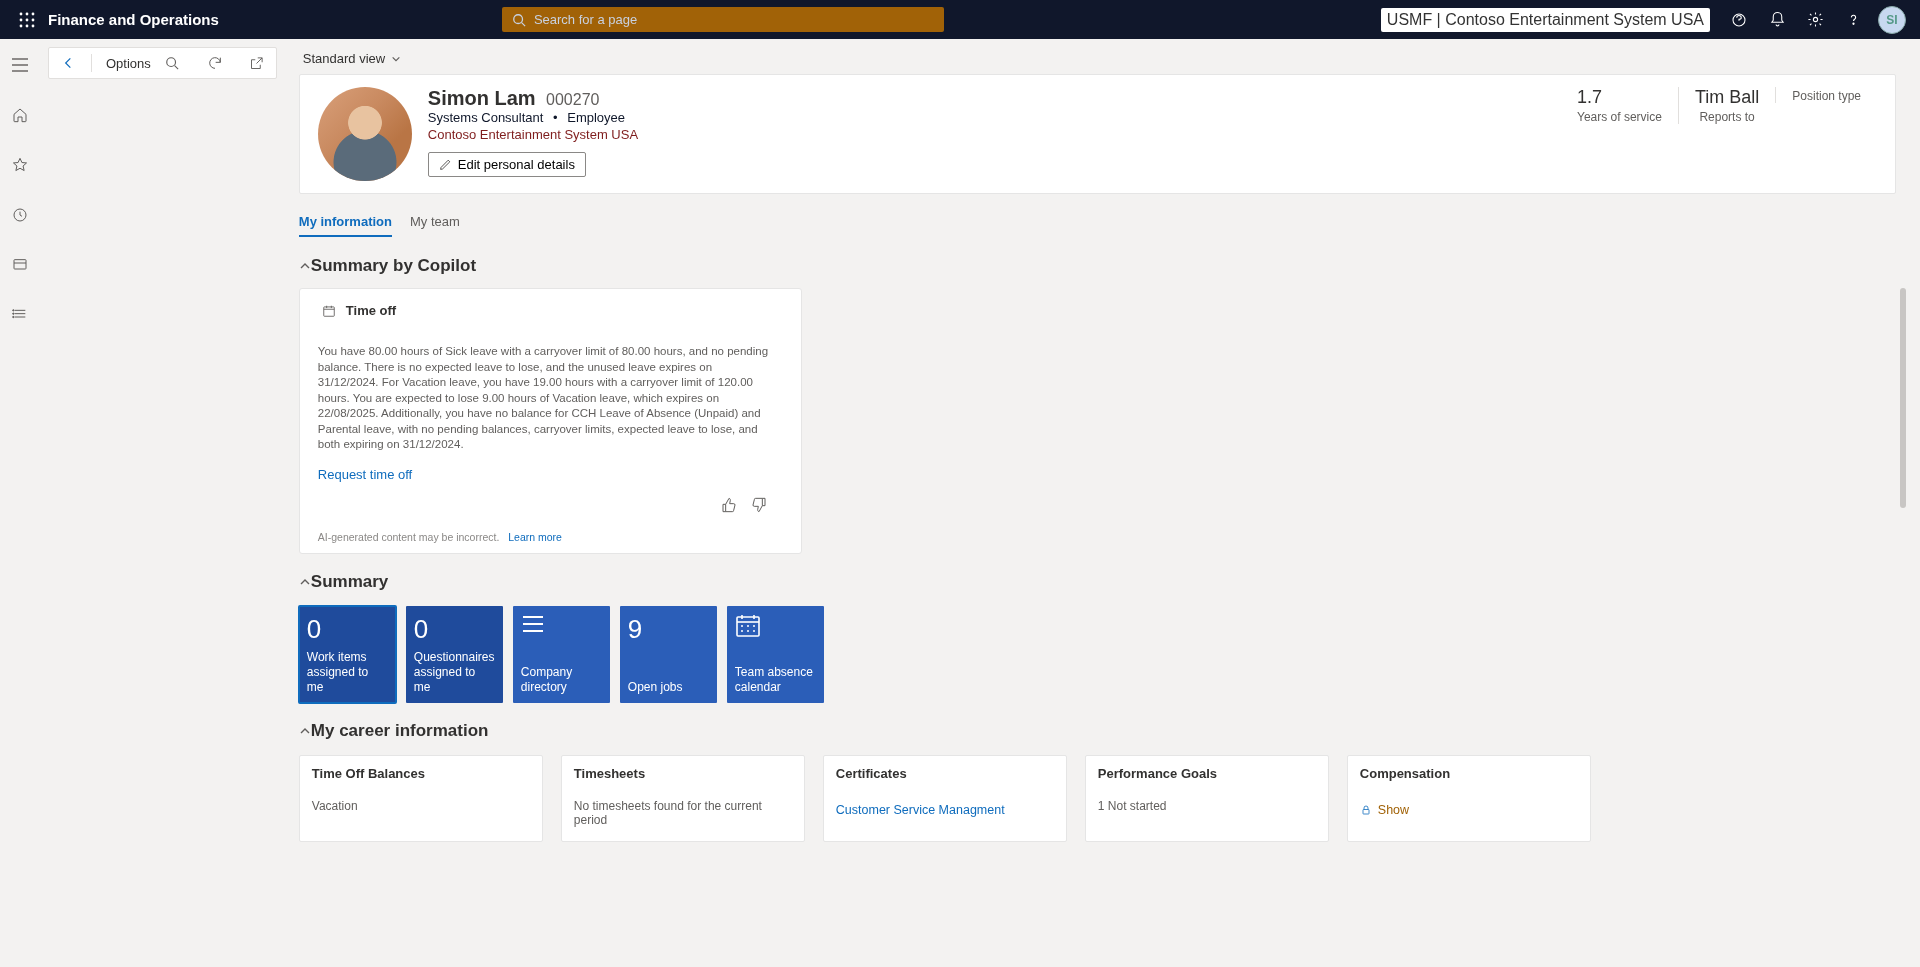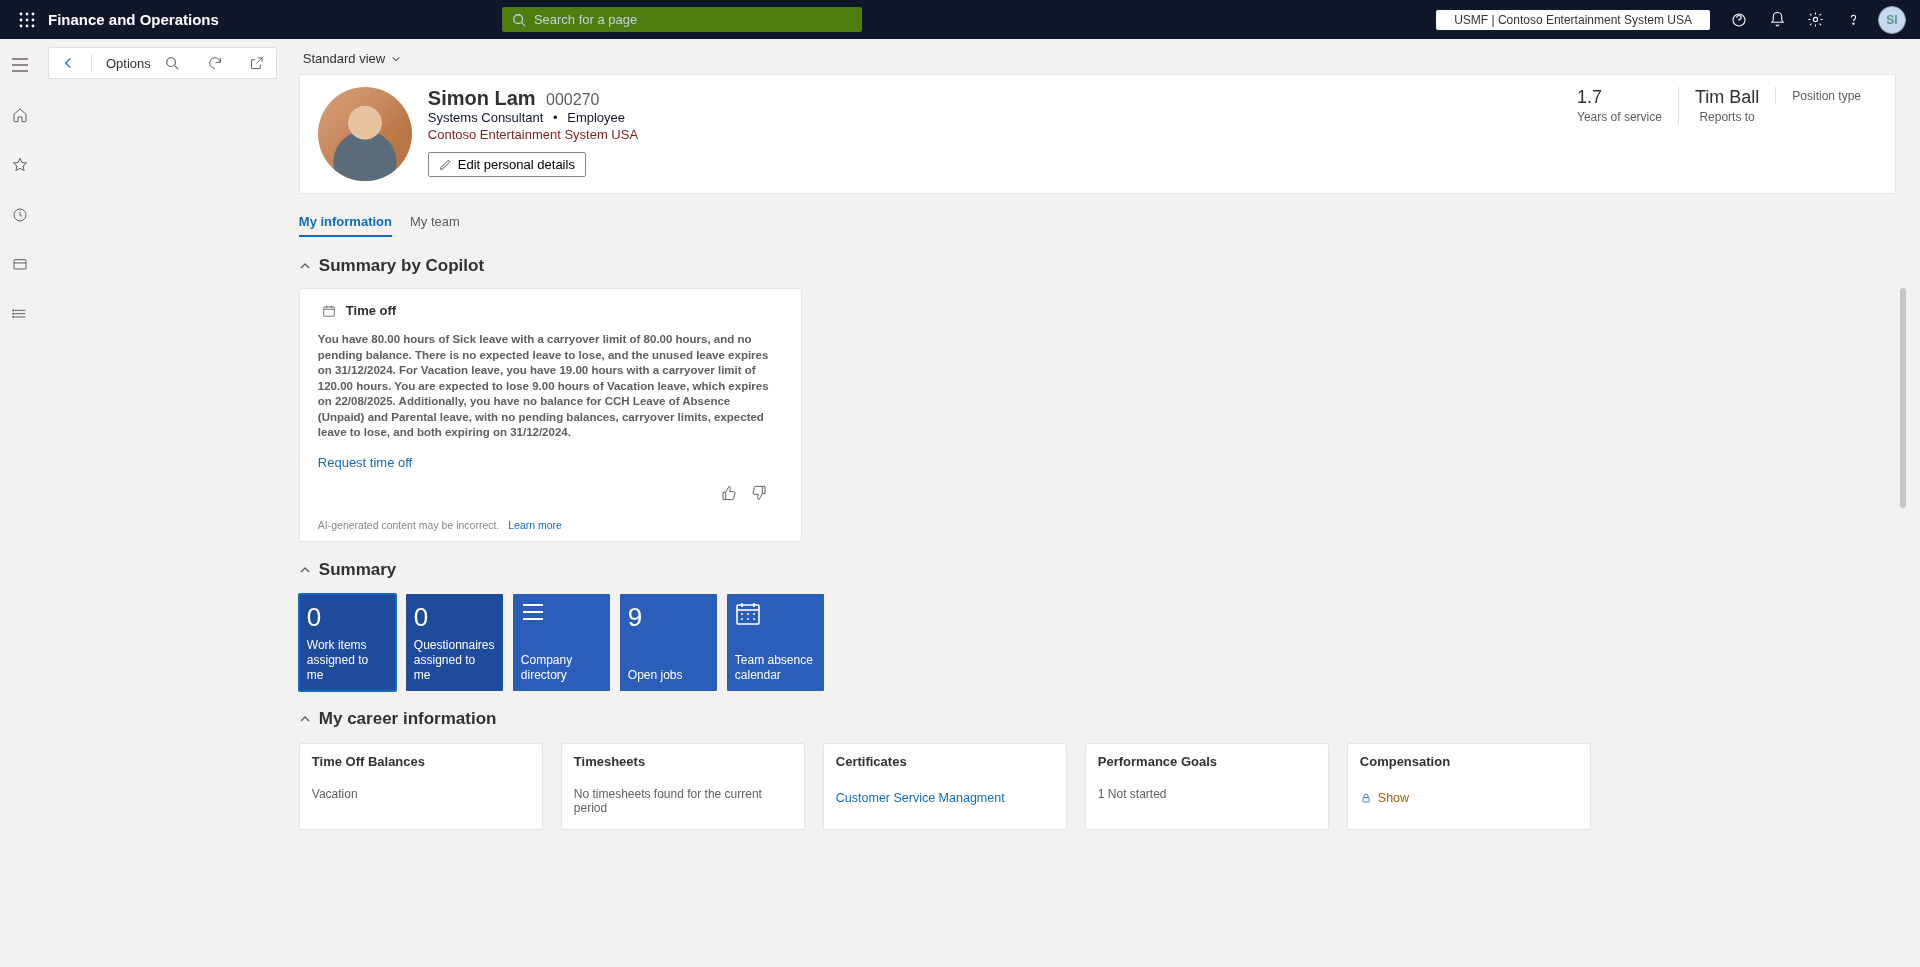--- a/index.html
+++ b/index.html
@@ -3,25 +3,25 @@
 <meta charset="utf-8">
 <style>
 * { margin: 0; padding: 0; box-sizing: border-box; font-family: "Segoe UI", Arial, sans-serif; }
 body { background: #f3f2f1; color: #323130; overflow: hidden; }
 
 
 .top-navbar { display: flex; align-items: center; height: 39px; background: #10172b; color: #fff; padding: 0 8px; }
 .waffle { width: 38px; display: flex; align-items: center; justify-content: center; cursor: pointer; }
 .app-title { font-size: 15px; font-weight: 600; margin-left: 2px; }
 .nav-spacer { flex: 1; }
-.search-container { display: flex; align-items: center; background: #4d7c0f; border-radius: 2px; height: 25px; width: 360px; padding: 0 10px; margin-left: 283px;}
+.search-container { display: flex; align-items: center; background: #a16207; border-radius: 2px; height: 25px; width: 442px; padding: 0 10px; margin-left: 283px;}
 .search-container svg { flex-shrink: 0; }
 .search-placeholder { color: #c8d1e0; font-size: 13px; margin-left: 8px; }
 .nav-right { display: flex; align-items: center; gap: 0; }
-.entity-badge { background: #fff; color: #333; font-size: 12px; padding: 3px 18px; border-radius: 2px; margin-right: 10px; }
+.entity-badge { background: #fff; color: #333; font-size: 16px; padding: 3px 6px; border-radius: 2px; margin-right: 10px; }
 .nav-icon-btn { width: 38px; height: 39px; display: flex; align-items: center; justify-content: center; cursor: pointer; }
 .avatar { width: 28px; height: 28px; border-radius: 50%; background: #c7d8f0; color: #4a6; display: flex; align-items: center; justify-content: center; font-size: 12px; font-weight: 600; margin: 0 6px; border:1px solid #8aa; color:#598; }
 
 
 .shell { display: flex; height: calc(100vh - 39px); }
 .left-rail { width: 40px; background: #f3f2f1; display: flex; flex-direction: column; align-items: center; padding-top: 10px; gap: 18px; }
 .left-rail .rail-btn { width: 32px; height: 32px; display: flex; align-items: center; justify-content: center; cursor: pointer; color: #605e5c; }
 
 
 .main { flex: 1; display: flex; }
@@ -50,27 +50,27 @@
 .stat { padding: 0 16px; border-left: 1px solid #e1dfdd; }
 .stat:first-child { border-left: none; }
 .stat .val { font-size: 18px; font-weight: 400; color: #323130; }
 .stat .lbl { font-size: 12px; color: #605e5c; margin-top: 2px; text-align: center; }
 
 .tabs { display: flex; gap: 18px; margin-top: 14px; border-bottom: 1px solid transparent; }
 .tab { font-size: 13px; color: #605e5c; padding: 6px 0; cursor: pointer; border-bottom: 2px solid transparent; }
 .tab.active { color: #0f6cbd; border-bottom-color: #0f6cbd; font-weight: 600; }
 
 .section { margin-top: 18px; }
-.section-header { display: flex; align-items: center; gap: 8px; cursor: pointer; }
+.section-header { display: flex; align-items: center; gap: 0; cursor: pointer; }
 .section-header .chev { color: #605e5c; }
 .section-title { font-size: 17px; font-weight: 600; color: #323130; }
 
 .copilot-card { background: #fff; border: 1px solid #e5e5e5; border-radius: 3px; width: 503px; margin-top: 12px; padding: 14px 28px 10px 18px; position: relative; }
 .copilot-subhead { display: flex; align-items: center; gap: 10px; font-size: 13px; font-weight: 600; color: #323130; margin-left:4px; }
-.copilot-body { font-size: 11.5px; color: #605e5c; line-height: 1.35; margin-top: 14px; font-weight: bold; }
+.copilot-body { font-size: 11.5px; color: #605e5c; line-height: 1.35; margin-top: 26px; }
 .copilot-link { color: #0f6cbd; font-size: 13px; margin-top: 14px; display: inline-block; cursor: pointer; }
 .copilot-feedback { display: flex; gap: 14px; justify-content: flex-end; margin-top: 14px; padding-right: 6px; }
 .copilot-foot { font-size: 10.5px; color: #8a8886; margin-top: 18px; }
 .copilot-foot a { color: #0f6cbd; text-decoration: none; margin-left: 6px; }
 
 .tiles { display: flex; gap: 10px; margin-top: 14px; }
 .tile { width: 97px; height: 97px; background: #2b5eb8; color: #fff; padding: 8px; display: flex; flex-direction: column; justify-content: space-between; cursor: pointer; border-radius: 1px; }
 .tile.dark { background: #1f4b9c; }
 .tile .tile-num { font-size: 26px; font-weight: 300; }
 .tile .tile-label { font-size: 12px; line-height: 1.25; }

